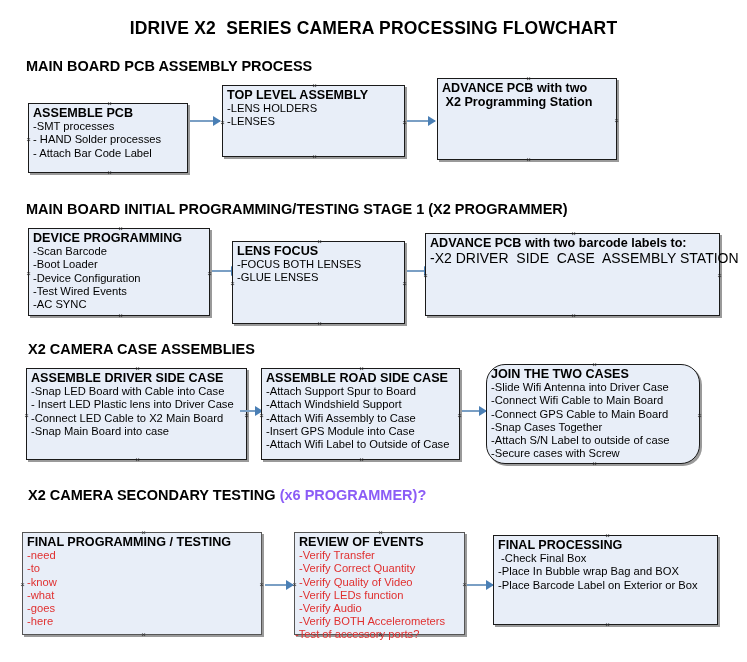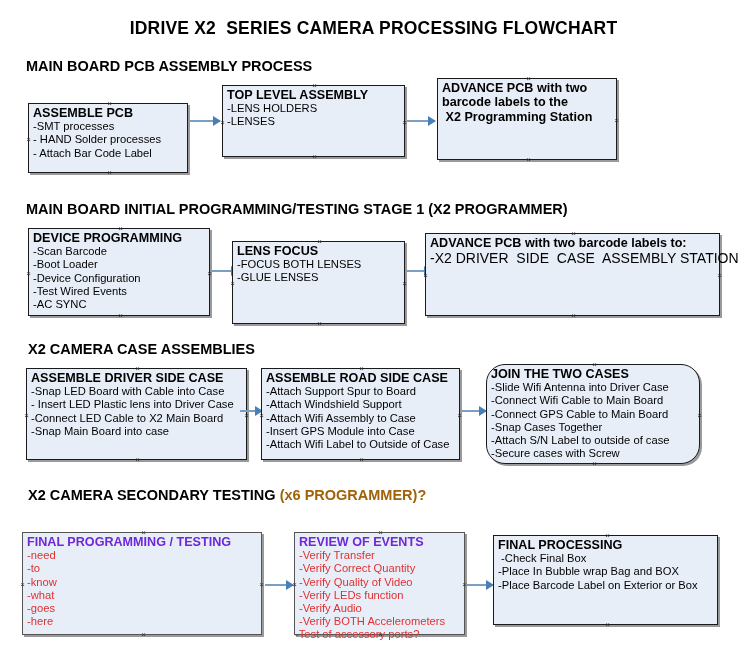--- a/index.html
+++ b/index.html
@@ -23,21 +23,21 @@
     white-space:pre;
   }
 
   .section-head{
     position:absolute;
     font-size:14.5px;
     font-weight:bold;
     white-space:pre;
     text-align:center;
   }
-  .section-head .accent{color:#a16207;}
+  .section-head .accent{color:#8b5cf6;}
 
   .box{
     position:absolute;
     background:#e8eef8;
     border:1px solid #1a1a1a;
     box-shadow:2px 2px 0 0 #9a9a9a;
     box-sizing:border-box;
     padding:2px 3px 2px 4px;
     overflow:visible;
   }
@@ -47,21 +47,21 @@
     font-weight:bold;
     line-height:1.14;
     white-space:pre;
   }
   .box-line{
     font-size:11.2px;
     line-height:1.17;
     white-space:pre;
   }
   .red .box-title,.red .box-line{color:#e03030;}
-  .red .box-title{color:#6d28d9;}
+  .red .box-title{color:#000000;}
 
   .tiny{font-size:14px;}
 
   
   .conn{
     position:absolute;
     height:2px;
     background:#7a9fc4;
   }
   .conn .head{
@@ -118,21 +118,20 @@
     <span class="handle" style="left:-4px;top:33px;"></span>
     <span class="handle" style="right:-4px;top:33px;"></span>
   </div>
 
   <div class="conn" style="left:407px;top:120px;width:28px;">
     <span class="head"></span>
   </div>
 
   <div class="box" style="left:437px;top:78px;width:180px;height:82px;">
     <div class="box-title">ADVANCE PCB with two</div>
-    <div class="box-title">barcode labels to the</div>
     <div class="box-title"> X2 Programming Station</div>
     <span class="handle" style="left:87px;top:-4px;"></span>
     <span class="handle" style="left:87px;bottom:-4px;"></span>
     <span class="handle" style="right:-4px;top:38px;"></span>
   </div>
 
   <div class="section-head" style="left:26px;top:201px;">MAIN BOARD INITIAL PROGRAMMING/TESTING STAGE 1 (X2 PROGRAMMER)</div>
 
   <div class="box" style="left:28px;top:228px;width:182px;height:88px;">
     <div class="box-title">DEVICE PROGRAMMING</div>

